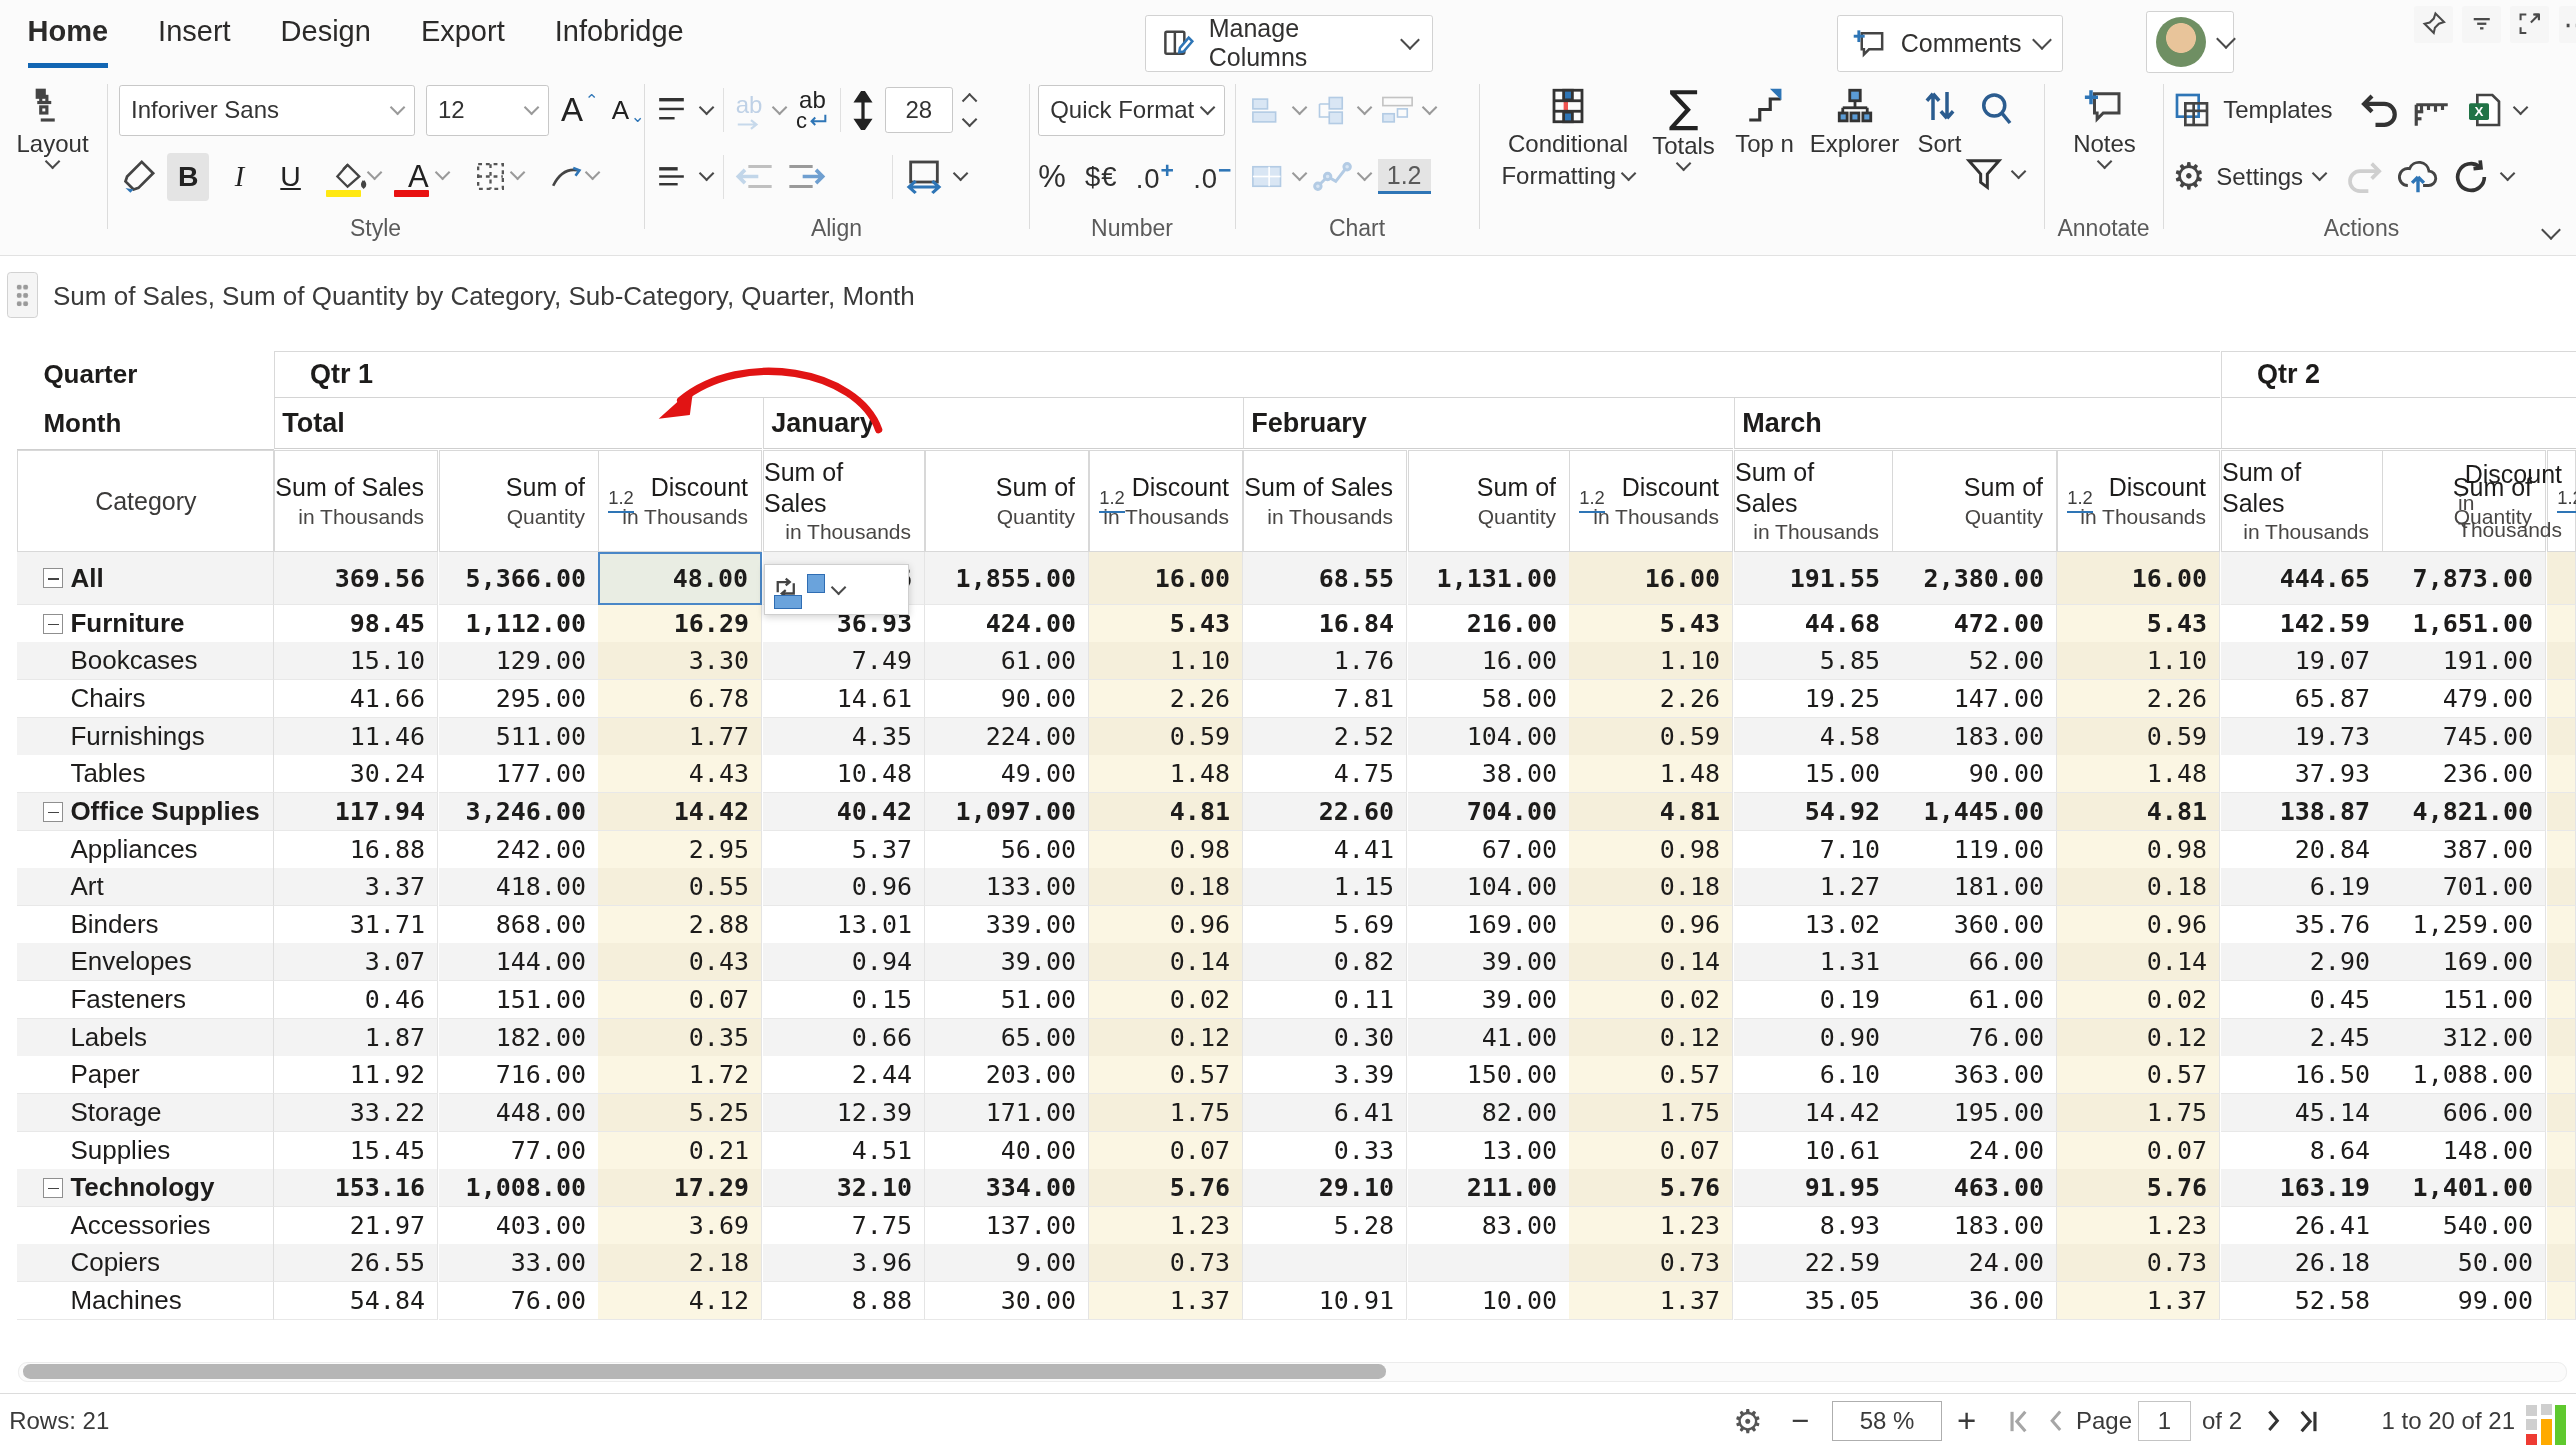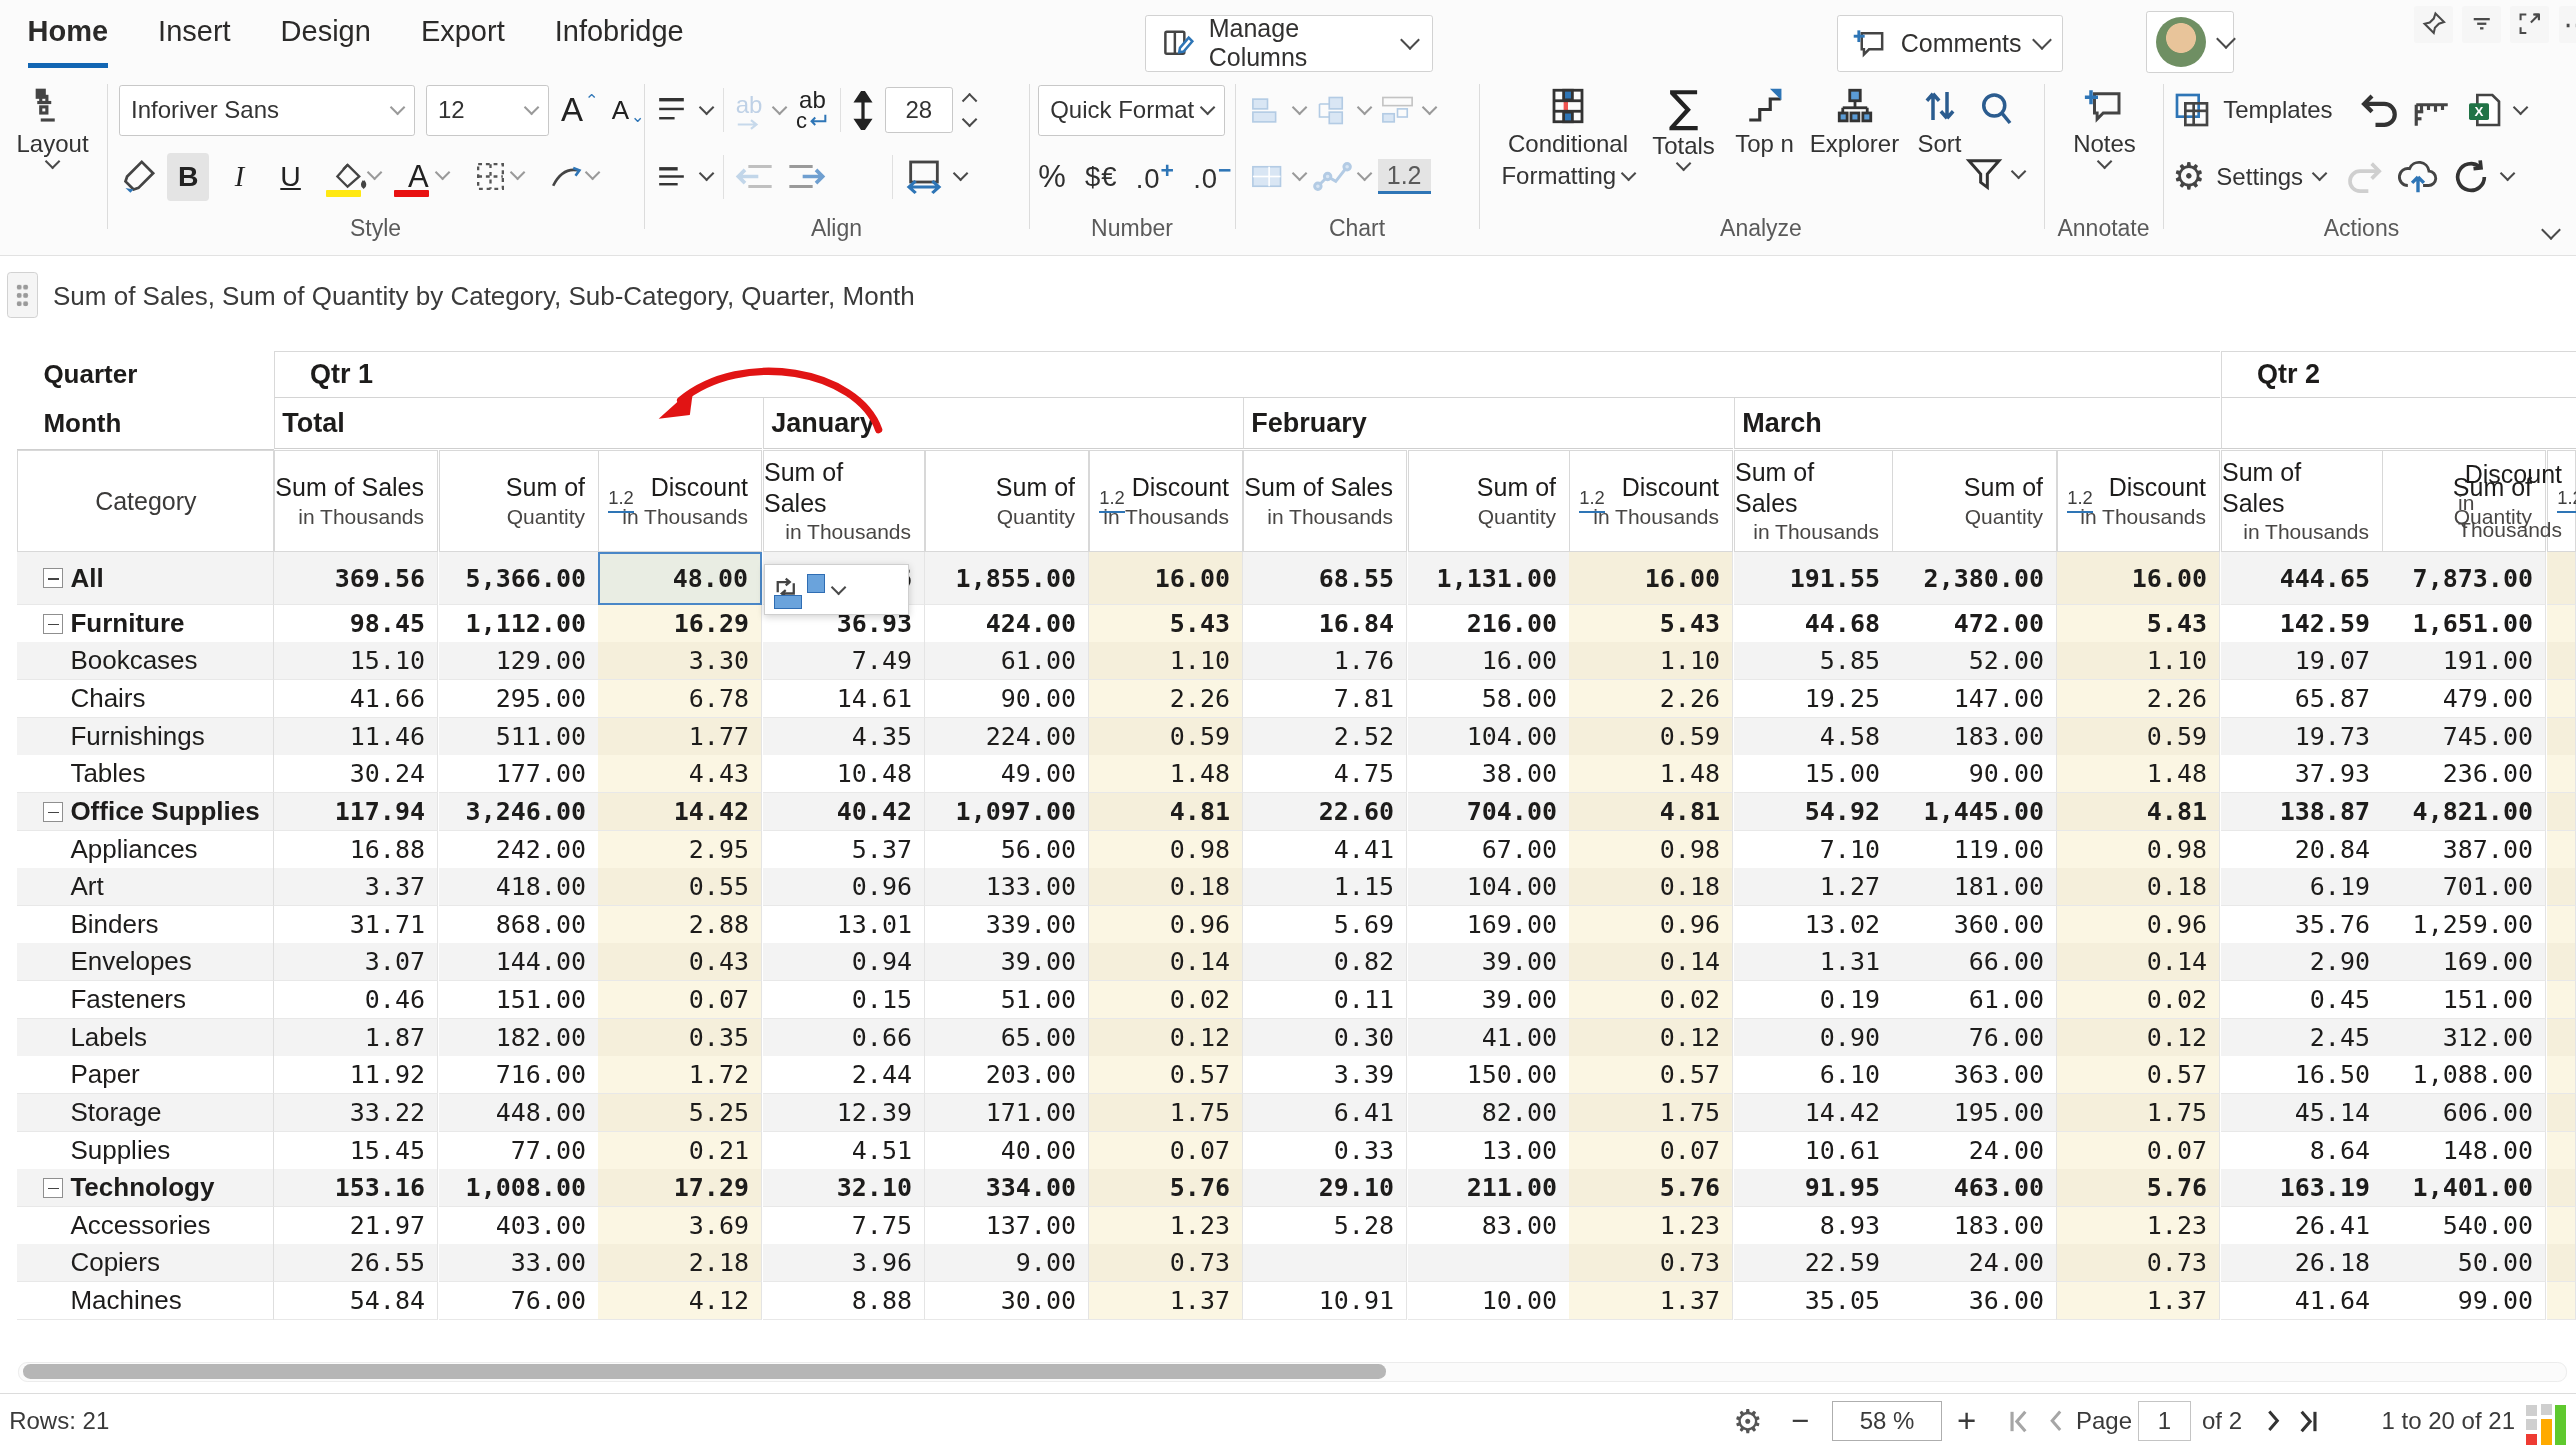--- a/index.html
+++ b/index.html
@@ -350,21 +350,20 @@
               <circle cx="21" cy="6" r="2" fill="#d9e6f4"></circle>
               <circle cx="3" cy="18" r="2" fill="#d9e6f4"></circle>
             </svg>
           </span>
           <span class="chev sm lt"></span>
         <span style="background:#e4e4e4;border-bottom:3.7px solid #2e75b6;padding:1.8px 9.2px;font-size:25px;color:#5a5a5a;">1.2</span>
       </div>
     </div>
 
     <div class="grp" style="left:1479px;width:564px;">
-      <div class="grplabel">Analyze</div>
       <div class="ribbigbtn" style="left:20px;top:5.5px;width:138px;">
         <span class="ic">
           <svg class="s" width="42" height="42" viewBox="0 0 24 24" fill="none" stroke="#333" stroke-width="1.6">
               <rect x="4" y="3" width="16" height="18"></rect>
               <rect x="9.5" y="3" width="5" height="5.5" fill="#2e75b6" stroke="#333"></rect>
               <rect x="9.5" y="15.5" width="5" height="5.5" fill="#2e75b6" stroke="#333"></rect>
               <rect x="9.5" y="9" width="2.5" height="6" fill="#ef5350" stroke="none"></rect>
               <line x1="4" y1="9" x2="20" y2="9"></line>
               <line x1="4" y1="15" x2="20" y2="15"></line>
             </svg>
@@ -923,21 +922,21 @@
       <div class="cell num" style="left: 598px; top: 1282px; width: 164px; height: 38px; background: rgb(251, 246, 227);">4.12</div>
       <div class="cell num" style="left: 763px; top: 1282px; width: 162px; height: 38px; background: rgb(255, 255, 255);">8.88</div>
       <div class="cell num" style="left: 925px; top: 1282px; width: 164px; height: 38px; background: rgb(255, 255, 255);">30.00</div>
       <div class="cell num" style="left: 1089px; top: 1282px; width: 154px; height: 38px; background: rgb(251, 246, 227);">1.37</div>
       <div class="cell num" style="left: 1243px; top: 1282px; width: 164px; height: 38px; background: rgb(255, 255, 255);">10.91</div>
       <div class="cell num" style="left: 1408px; top: 1282px; width: 162px; height: 38px; background: rgb(255, 255, 255);">10.00</div>
       <div class="cell num" style="left: 1569px; top: 1282px; width: 164px; height: 38px; background: rgb(251, 246, 227);">1.37</div>
       <div class="cell num" style="left: 1734px; top: 1282px; width: 159px; height: 38px; background: rgb(255, 255, 255);">35.05</div>
       <div class="cell num" style="left: 1892px; top: 1282px; width: 165px; height: 38px; background: rgb(255, 255, 255);">36.00</div>
       <div class="cell num" style="left: 2057px; top: 1282px; width: 163px; height: 38px; background: rgb(251, 246, 227);">1.37</div>
-      <div class="cell num" style="left: 2221px; top: 1282px; width: 162px; height: 38px; background: rgb(255, 255, 255);">41.64</div>
+      <div class="cell num" style="left: 2221px; top: 1282px; width: 162px; height: 38px; background: rgb(255, 255, 255);">52.58</div>
       <div class="cell num" style="left: 2382px; top: 1282px; width: 164px; height: 38px; background: rgb(255, 255, 255);">99.00</div>
       <div class="cell num" style="left: 2547px; top: 1282px; width: 29px; height: 38px; background: rgb(251, 246, 227);"></div>
     </div>
 
   <svg class="arrow-annot" width="275" height="92" viewBox="0 0 300 100">
     <path d="M 268 90 C 245 25, 120 2, 52 58" fill="none" stroke="#e11414" stroke-width="8" stroke-linecap="round"></path>
     <polygon points="28,78 66,44 62,74" fill="#e11414"></polygon>
   </svg>
 
   <div class="cellpopup">

